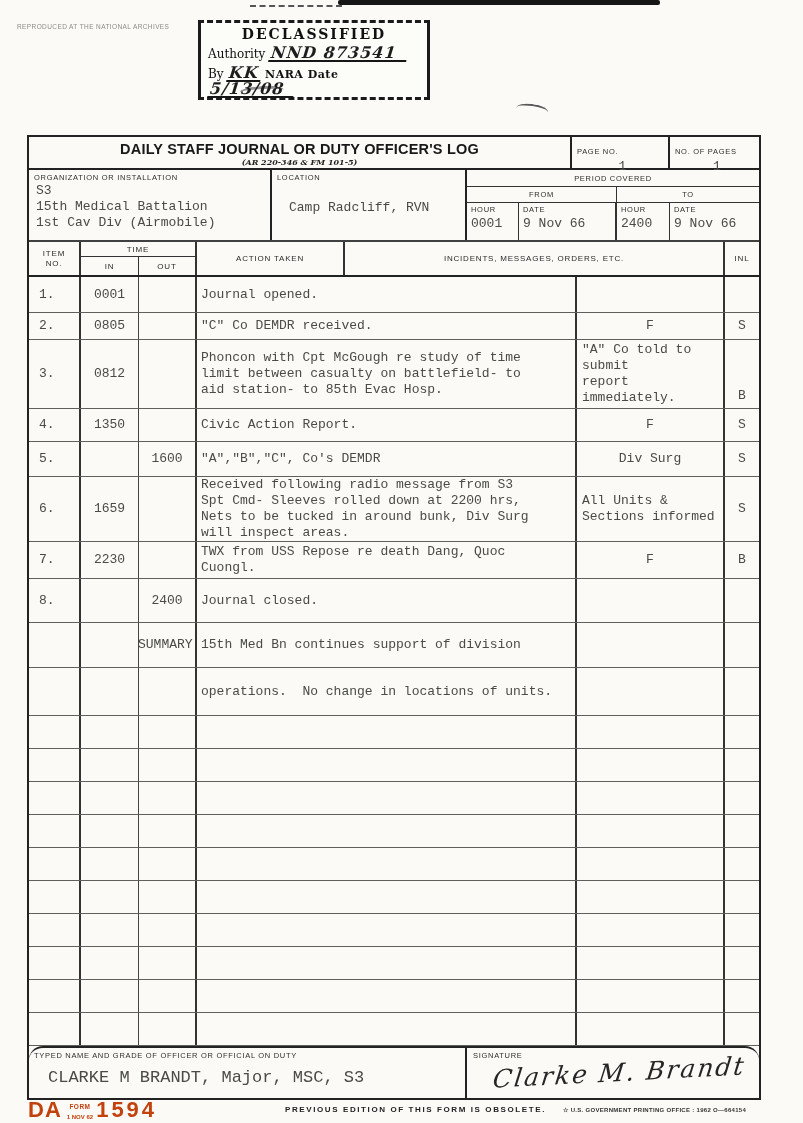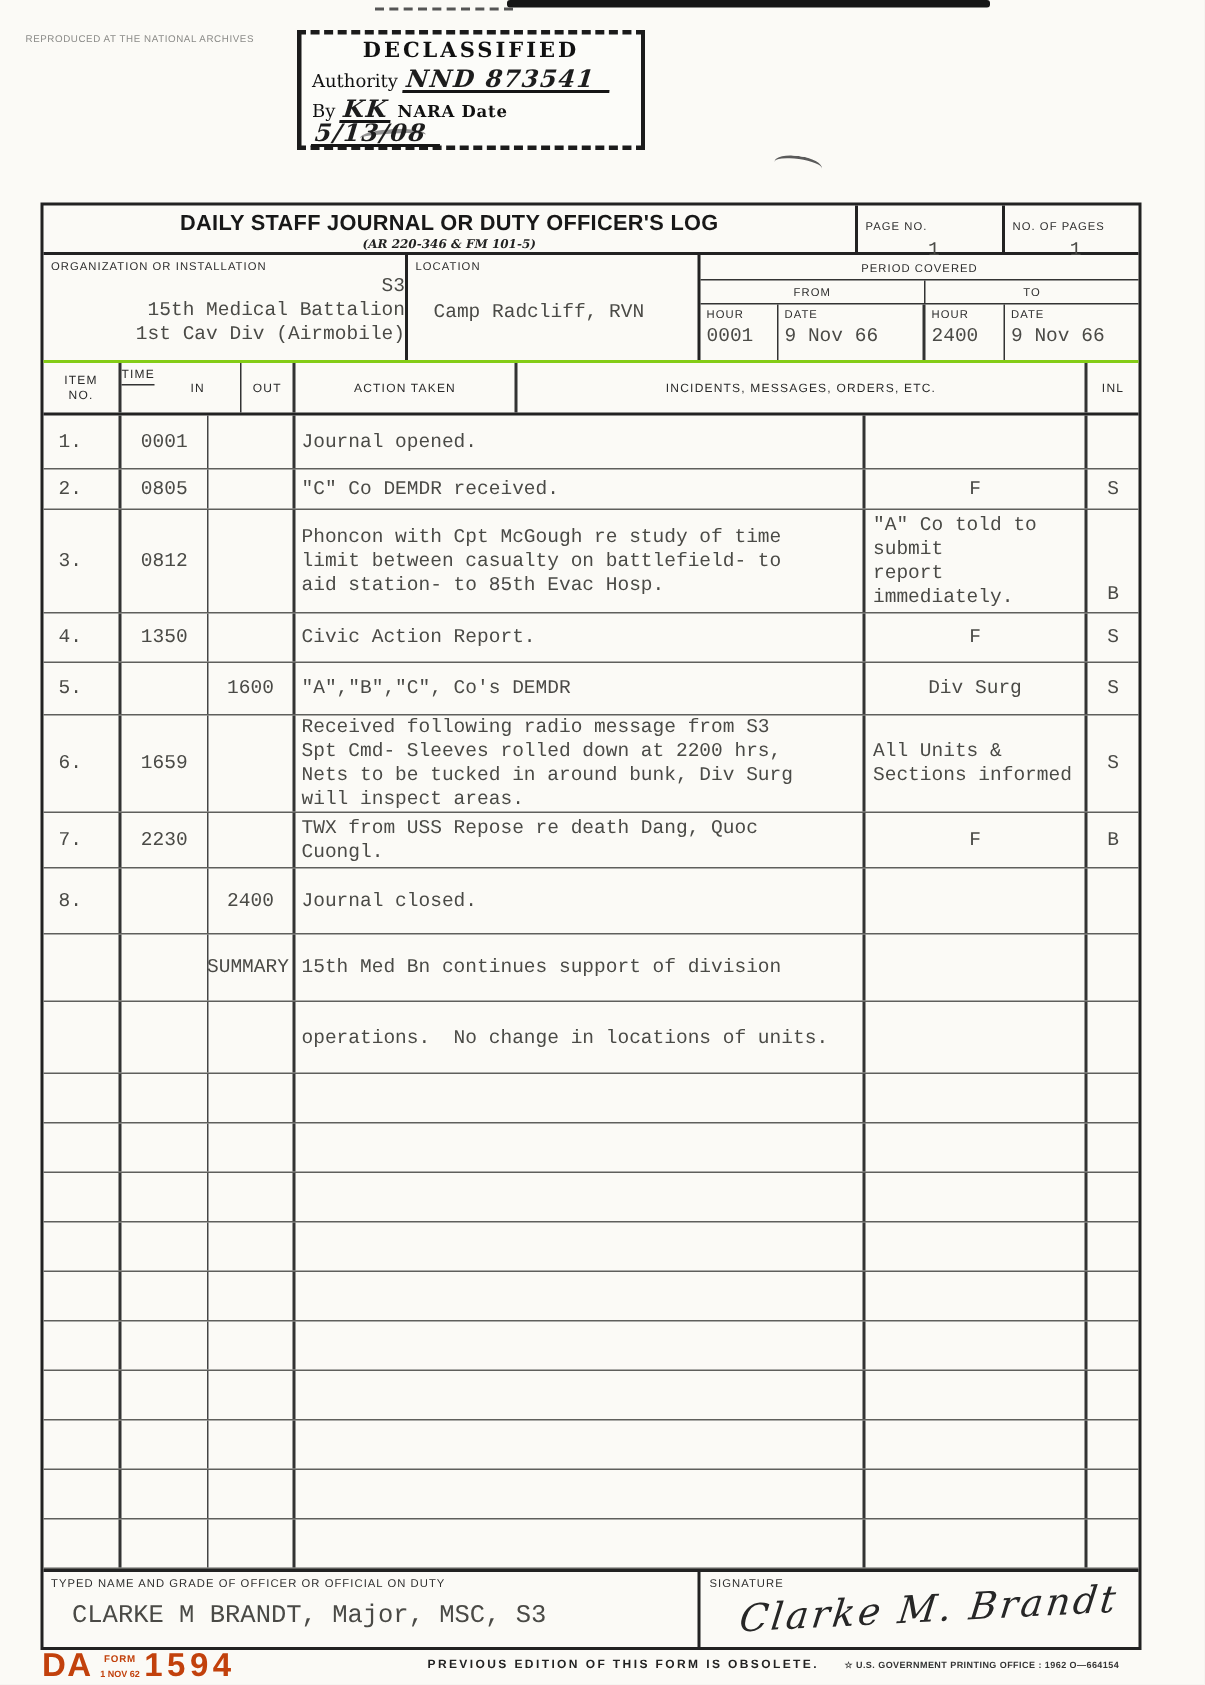--- a/index.html
+++ b/index.html
@@ -29,43 +29,43 @@
 
   .title-row { display:flex; height:33px; border-bottom:2px solid #222; }
   .title-cell { width:543px; border-right:2px solid #222; text-align:center; padding-top:4px; }
   .title-main { font-weight:bold; font-size:14.5px; letter-spacing:.2px; color:#181818; }
   .title-sub { font-family:"DejaVu Serif", serif; font-style:italic; font-weight:bold; font-size:8px; color:#222; }
   .hdr-box { padding:3px 0 0 5px; text-align:left; }
   .hdr-box .typed { display:block; text-align:center; margin-top:1px; }
   .pageno-cell { width:98px; border-right:2px solid #222; }
   .pages-cell { flex:1; }
 
-  .org-row { display:flex; height:72px; border-bottom:2px solid #84cc16; }
+  .org-row { display:flex; height:72px; border-bottom:2px solid #404040; }
   .org-cell { width:243px; border-right:2px solid #222; padding:3px 0 0 5px; }
-  .org-cell .typed { margin:1px 0 0 2px;text-align:right; }
+  .org-cell .typed { margin:1px 0 0 2px; }
   .loc-cell { width:195px; border-right:2px solid #222; padding:3px 0 0 5px; }
   .loc-cell .typed { margin:18px 0 0 12px; }
   .period-cell { flex:1; display:flex; flex-direction:column; }
   .p-title { height:17px; border-bottom:1px solid #333; text-align:center; padding-top:4px; }
   .p-fromto { height:16px; border-bottom:1px solid #333; display:flex; }
   .p-from { width:150px; border-right:1px solid #333; text-align:center; padding-top:3px; }
   .p-to { flex:1; text-align:center; padding-top:3px; }
   .p-vals { flex:1; display:flex; }
   .p-vals > div { padding:2px 0 0 4px; }
   .pv-hour1 { width:52px; border-right:1px solid #333; }
   .pv-date1 { width:98px; border-right:2px solid #333; }
   .pv-hour2 { width:53px; border-right:1px solid #333; }
   .pv-date2 { flex:1; }
   .p-vals .typed { margin-top:2px; }
 
   
   .jhead { display:flex; height:35px; border-bottom:2px solid #222; text-align:center; }
   .jh { display:flex; align-items:center; justify-content:center; font-size:8px; letter-spacing:.8px; color:#2a2a2a; }
   .jh-item { width:52px; border-right:2px solid #333; white-space:pre-line; line-height:10px; }
-  .jh-timegrp { width:116px; border-right:2px solid #333; display:flex; flex-direction:row; }
+  .jh-timegrp { width:116px; border-right:2px solid #333; display:flex; flex-direction:column; }
   .jh-time { height:15px; border-bottom:1px solid #333; display:flex; align-items:center; justify-content:center; }
   .jh-inout { flex:1; display:flex; }
   .jh-in { width:58px; border-right:1px solid #333; }
   .jh-out { flex:1; }
   .jh-text { width:380px; border-right:2px solid #333; }
   .jh-action { width:148px; border-right:2px solid #333; }
   .jh-inl { flex:1; }
 
   .jrow { display:flex; border-bottom:1px solid #5f5f5c; }
   .jc { display:flex; align-items:center; overflow:visible; }
@@ -75,21 +75,21 @@
   .jc-text { width:380px; border-right:2px solid #333; padding-left:4px; }
   .jc-action { width:148px; border-right:2px solid #333; justify-content:center; text-align:center; }
   .jc-action.ml { justify-content:flex-start; padding-left:5px; text-align:left; }
   .jc-action.ml .typed { width:max-content; }
   .jc-inl { flex:1; justify-content:center; }
   .jc-inl.bottom { align-items:flex-end; padding-bottom:4px; }
   .jc-in.shifted { justify-content:flex-start; padding-left:57px; position:relative; z-index:2; }
   .jc-in.shifted .typed { white-space:nowrap; width:max-content; }
 
   
-  .sig-row { display:flex; height:52px; border-top:2px solid #222; }
+  .sig-row { display:flex; height:52px; border-top:2px solid #222;border-radius:14px; }
   .typed-cell { width:438px; border-right:2px solid #222; padding:3px 0 0 5px; }
   .typed-cell .typed { margin:10px 0 0 14px; font-size:17px; }
   .sig-cell { flex:1; padding:3px 0 0 6px; position:relative; }
   .signature { position:absolute; left:26px; top:10px; font-family:"DejaVu Serif", serif; font-style:italic; font-size:25px; color:#262626; letter-spacing:2px; transform:rotate(-3deg) skewX(-10deg); white-space:nowrap; }
 
   
   .footer { position:absolute; left:27px; top:1097px; width:748px; height:26px; }
   .da-group { position:absolute; left:1px; top:0; display:flex; align-items:flex-start; color:#c2410c; }
   .da-big { font-size:22px; font-weight:900; letter-spacing:1px; }
   .da-stack { margin:4px 3px 0 5px; text-align:center; line-height:6.5px; }

